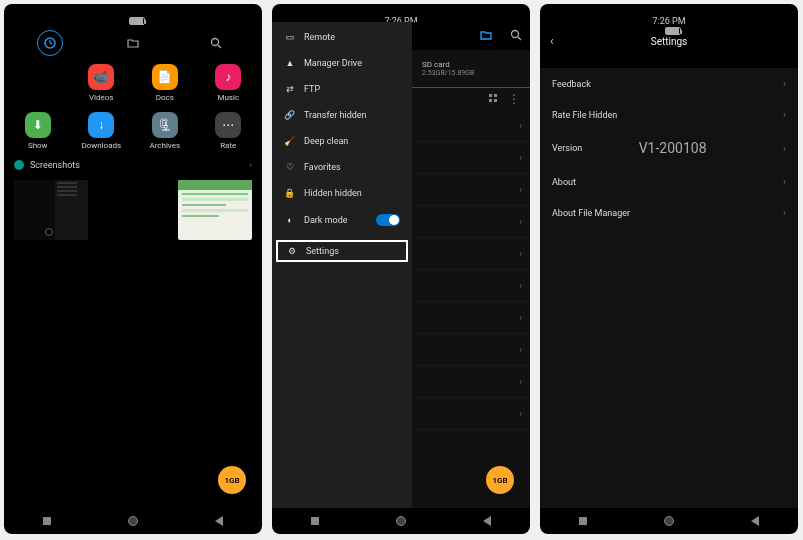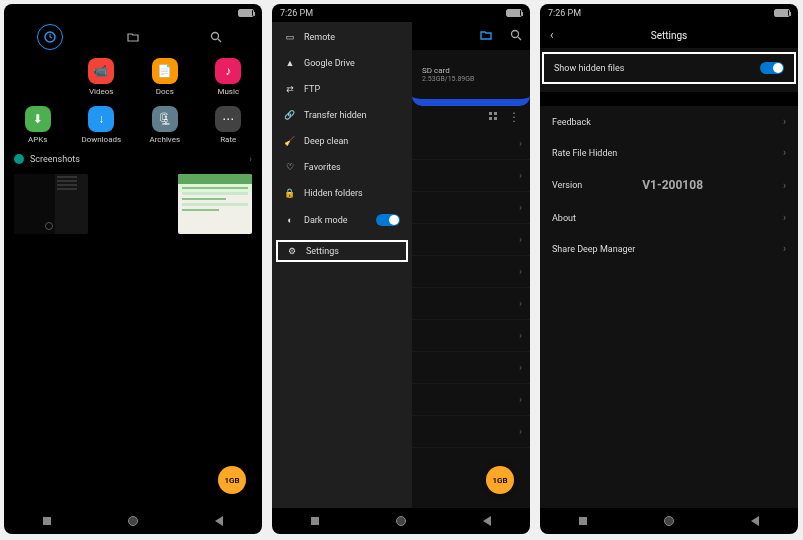--- a/index.html
+++ b/index.html
@@ -20,23 +20,24 @@
     position: relative;
     overflow: hidden;
     display: flex;
     flex-direction: column;
   }
   .statusbar {
     height: 18px;
     display: flex;
     align-items: center;
     justify-content: space-between;
-    padding: 0 8px;
+    padding: 12px 8px;
     font-size: 9px;
     color: #ccc;
+    flex-direction: column;
   }
   .status-right { display: flex; align-items: center; gap: 4px; }
   .battery { border:1px solid #aaa; border-radius:2px; width:16px; height:8px; position:relative; }
   .battery::after{content:"";position:absolute;right:-2px;top:2px;width:1px;height:4px;background:#aaa;}
   .battery-fill{background:#aaa;height:100%;width:90%;}
   .topbar {
     height: 30px;
     display: flex;
     align-items: center;
     justify-content: space-around;
@@ -87,39 +88,39 @@
   .drawer-item{
     display:flex;align-items:center;padding:8px 12px;font-size:9px;color:#ddd;gap:8px;
   }
   .drawer-item.highlighted{outline:2px solid #fff;outline-offset:-4px;margin:4px 2px;}
   .drawer-item .di-icon{width:12px;display:flex;justify-content:center;}
   .toggle{margin-left:auto;width:24px;height:12px;border-radius:6px;background:#0078d4;position:relative;}
   .toggle::after{content:"";position:absolute;right:1px;top:1px;width:10px;height:10px;border-radius:50%;background:#fff;}
   .bg-behind{position:absolute;left:140px;right:0;top:18px;bottom:26px;background:#111;}
   .bg-header{height:28px;display:flex;align-items:center;justify-content:flex-end;padding:0 8px;background:#000;gap:18px;}
   .bg-header .f-icon{color:#2196F3;}
-  .bg-sub{padding:16px 10px;font-size:7px;color:#888;border-bottom:7px solid #1d4ed8;border-radius:10px;}
+  .bg-sub{padding:10px 10px;font-size:7px;color:#888;border-bottom:1px solid #1d4ed8;}
   .bg-sub .sd{color:#bbb;font-size:8px;}
   .bg-toolbar{height:22px;display:flex;align-items:center;justify-content:flex-end;gap:10px;padding:0 10px;color:#888;}
   .bg-toolbar svg{width:10px;height:10px;}
   .bg-list{display:flex;flex-direction:column;}
   .bg-row{height:32px;border-bottom:1px solid #1a1a1a;display:flex;align-items:center;justify-content:flex-end;padding:0 8px;}
   .bg-row .chv{color:#555;}
   
   .settings-header{height:26px;display:flex;align-items:center;justify-content:center;position:relative;color:#eee;font-size:10px;}
   .settings-header .back{position:absolute;left:10px;color:#ccc;font-size:12px;}
   .settings-body{flex:1;background:#121212;display:flex;flex-direction:column;}
   .setting-row{
     display:flex;align-items:center;padding:10px 12px;font-size:9px;color:#ddd;
     justify-content:space-between;
   }
   .setting-row .chv{color:#666;font-size:10px;}
   .setting-row.highlighted{outline:2px solid #fff;outline-offset:-2px;margin:4px 2px 8px;}
   .gap{height:14px;background:#000;}
-  .right-text{color:#aaa;font-size:12px;margin-right:20px;font-weight:bold;}
+  .right-text{color:#aaa;font-size:14px;margin-right:20px;}
 </style>
 </head>
 <body>
 
 <div class="phone">
   <div class="statusbar">
     <span></span>
     <div class="status-right">
       <span>
         <svg viewBox="0 0 10 10">
@@ -166,21 +167,21 @@
       <div class="app-item">
         <div class="app-icon" style="background:#FF9800;color:#fff">📄</div>
         <span>Docs</span>
       </div>
       <div class="app-item">
         <div class="app-icon" style="background:#E91E63;color:#fff">♪</div>
         <span>Music</span>
       </div>
       <div class="app-item">
         <div class="app-icon" style="background:#4CAF50;color:#fff">⬇</div>
-        <span>APKs</span>
+        <span>Show</span>
       </div>
       <div class="app-item">
         <div class="app-icon" style="background:#2196F3;color:#fff">↓</div>
         <span>Downloads</span>
       </div>
       <div class="app-item">
         <div class="app-icon" style="background:#607D8B;color:#fff">🗜</div>
         <span>Archives</span>
       </div>
       <div class="app-item">
@@ -303,41 +304,41 @@
     </div>
   </div>
 
   <div class="drawer" id="drawer2">
       <div class="drawer-item">
         <span class="di-icon">▭</span>
         <span>Remote</span>
       </div>
       <div class="drawer-item">
         <span class="di-icon">▲</span>
-        <span>Google Drive</span>
+        <span>Manager Drive</span>
       </div>
       <div class="drawer-item">
         <span class="di-icon">⇄</span>
         <span>FTP</span>
       </div>
       <div class="drawer-item">
         <span class="di-icon">🔗</span>
         <span>Transfer hidden</span>
       </div>
       <div class="drawer-item">
         <span class="di-icon">🧹</span>
         <span>Deep clean</span>
       </div>
       <div class="drawer-item">
         <span class="di-icon">♡</span>
         <span>Favorites</span>
       </div>
       <div class="drawer-item">
         <span class="di-icon">🔒</span>
-        <span>Hidden folders</span>
+        <span>Hidden hidden</span>
       </div>
       <div class="drawer-item">
         <span class="di-icon">◐</span>
         <span>Dark mode</span>
         <div class="toggle"></div>
       </div>
       <div class="drawer-item highlighted">
         <span class="di-icon">⚙</span>
         <span>Settings</span>
       </div>
@@ -367,44 +368,40 @@
         </div>
     </div>
   </div>
 
   <div class="settings-header">
     <span class="back">‹</span>
     <span>Settings</span>
   </div>
 
   <div class="settings-body" id="settings3">
-      <div class="setting-row highlighted">
-        <span>Show hidden files</span>
-        <div class="toggle"></div>
-      </div>
       <div class="gap"></div>
       <div class="setting-row">
         <span>Feedback</span>
         <span class="chv">›</span>
       </div>
       <div class="setting-row">
         <span>Rate File Hidden</span>
         <span class="chv">›</span>
       </div>
       <div class="setting-row">
         <span>Version</span>
         <span class="right-text">V1-200108</span>
         <span class="chv">›</span>
       </div>
       <div class="setting-row">
         <span>About</span>
         <span class="chv">›</span>
       </div>
       <div class="setting-row">
-        <span>Share Deep Manager</span>
+        <span>About File Manager</span>
         <span class="chv">›</span>
       </div>
     </div>
 
   <div class="navbar">
     <div class="sq"></div>
     <div class="cir"></div>
     <div class="tri"></div>
   </div>
 </div>

